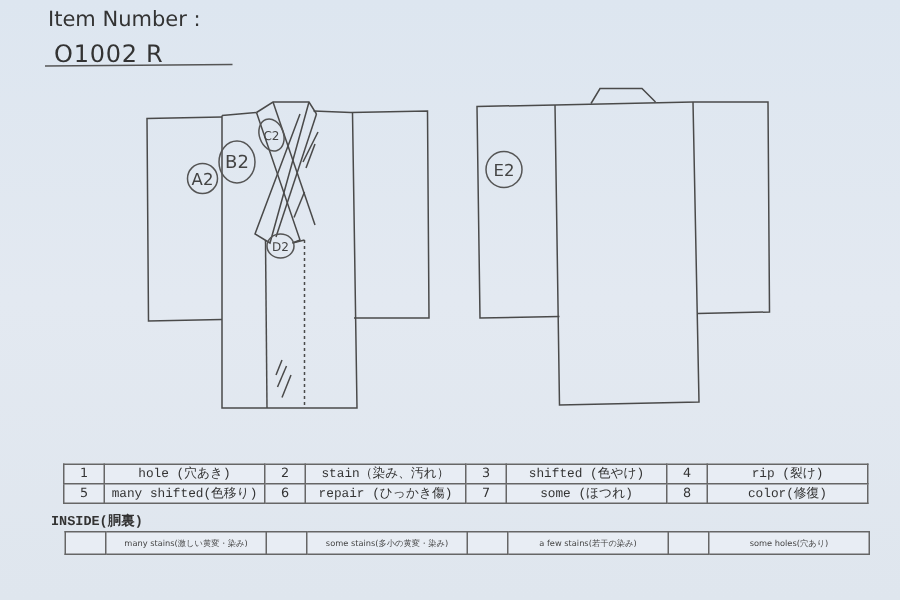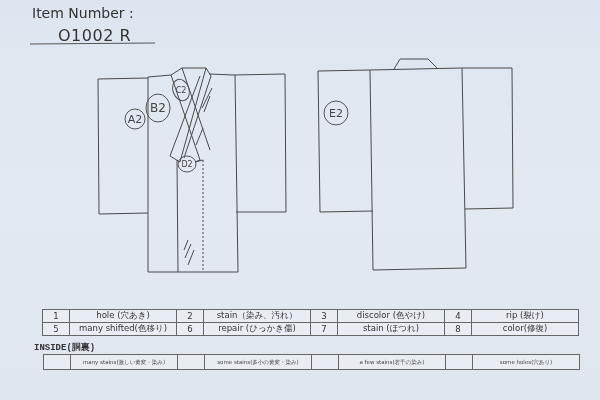--- a/index.html
+++ b/index.html
@@ -8,39 +8,39 @@
     background: linear-gradient(180deg, #dde6f0 0%, #e3e9f1 50%, #dfe6ee 100%);
     font-family: "DejaVu Sans", sans-serif;
     position: relative;
     color:#333;
   }
   .item-label {
     position:absolute; left:32px; top:5px;
     font-size:14px; color:#333;
   }
   .item-number {
-    position:absolute; left:58px; top:26px;
+    position:absolute; left:36px; top:26px;
     font-size:16px; color:#333; letter-spacing:0.5px;
   }
   .item-underline {
     position:absolute; left:30px; top:43px; width:125px; height:0;
     border-top:1px solid #555; transform:rotate(-0.5deg);
   }
   svg.drawing { position:absolute; left:0; top:0; }
   .legend-table {
     position:absolute; left:42px; top:309px;
     border-collapse:collapse; font-size:8.5px; color:#333;
     background:#e8edf4;
   }
   .legend-table td {
     border:1px solid #666; height:12px; padding:0 2px; text-align:center;
     white-space:nowrap;
   }
   .legend-table td.num { width:22px; }
-  .legend-table td.lab { width:102px; }
+  .legend-table td.lab { width:102px;font-family:Liberation Mono, monospace; }
   .inside-title {
     position:absolute; left:34px; top:341px; font-size:9px; font-weight:bold; color:#333;font-family:Liberation Mono, monospace;
   }
   .inside-table {
     position:absolute; left:43px; top:354px;
     border-collapse:collapse; font-size:5.5px; color:#444;
     background:#e8edf4;
   }
   .inside-table td {
     border:1px solid #666; height:14px; padding:0 2px; text-align:center; white-space:nowrap;
@@ -122,31 +122,31 @@
 </svg>
 
 <table class="legend-table">
   <tbody>
       <tr>
     <td class="num">1</td>
     <td class="lab">hole (穴あき)</td>
     <td class="num">2</td>
     <td class="lab">stain（染み、汚れ）</td>
     <td class="num">3</td>
-    <td class="lab">discolor (色やけ)</td>
+    <td class="lab">shifted (色やけ)</td>
     <td class="num">4</td>
     <td class="lab">rip (裂け)</td>
   </tr>
   <tr>
     <td class="num">5</td>
     <td class="lab">many shifted(色移り)</td>
     <td class="num">6</td>
     <td class="lab">repair (ひっかき傷)</td>
     <td class="num">7</td>
-    <td class="lab">stain (ほつれ)</td>
+    <td class="lab">some (ほつれ)</td>
     <td class="num">8</td>
     <td class="lab">color(修復)</td>
   </tr>
 </tbody>
   </table>
 
 <div class="inside-title">INSIDE(胴裏)</div>
 
 <table class="inside-table">
   <tbody>

